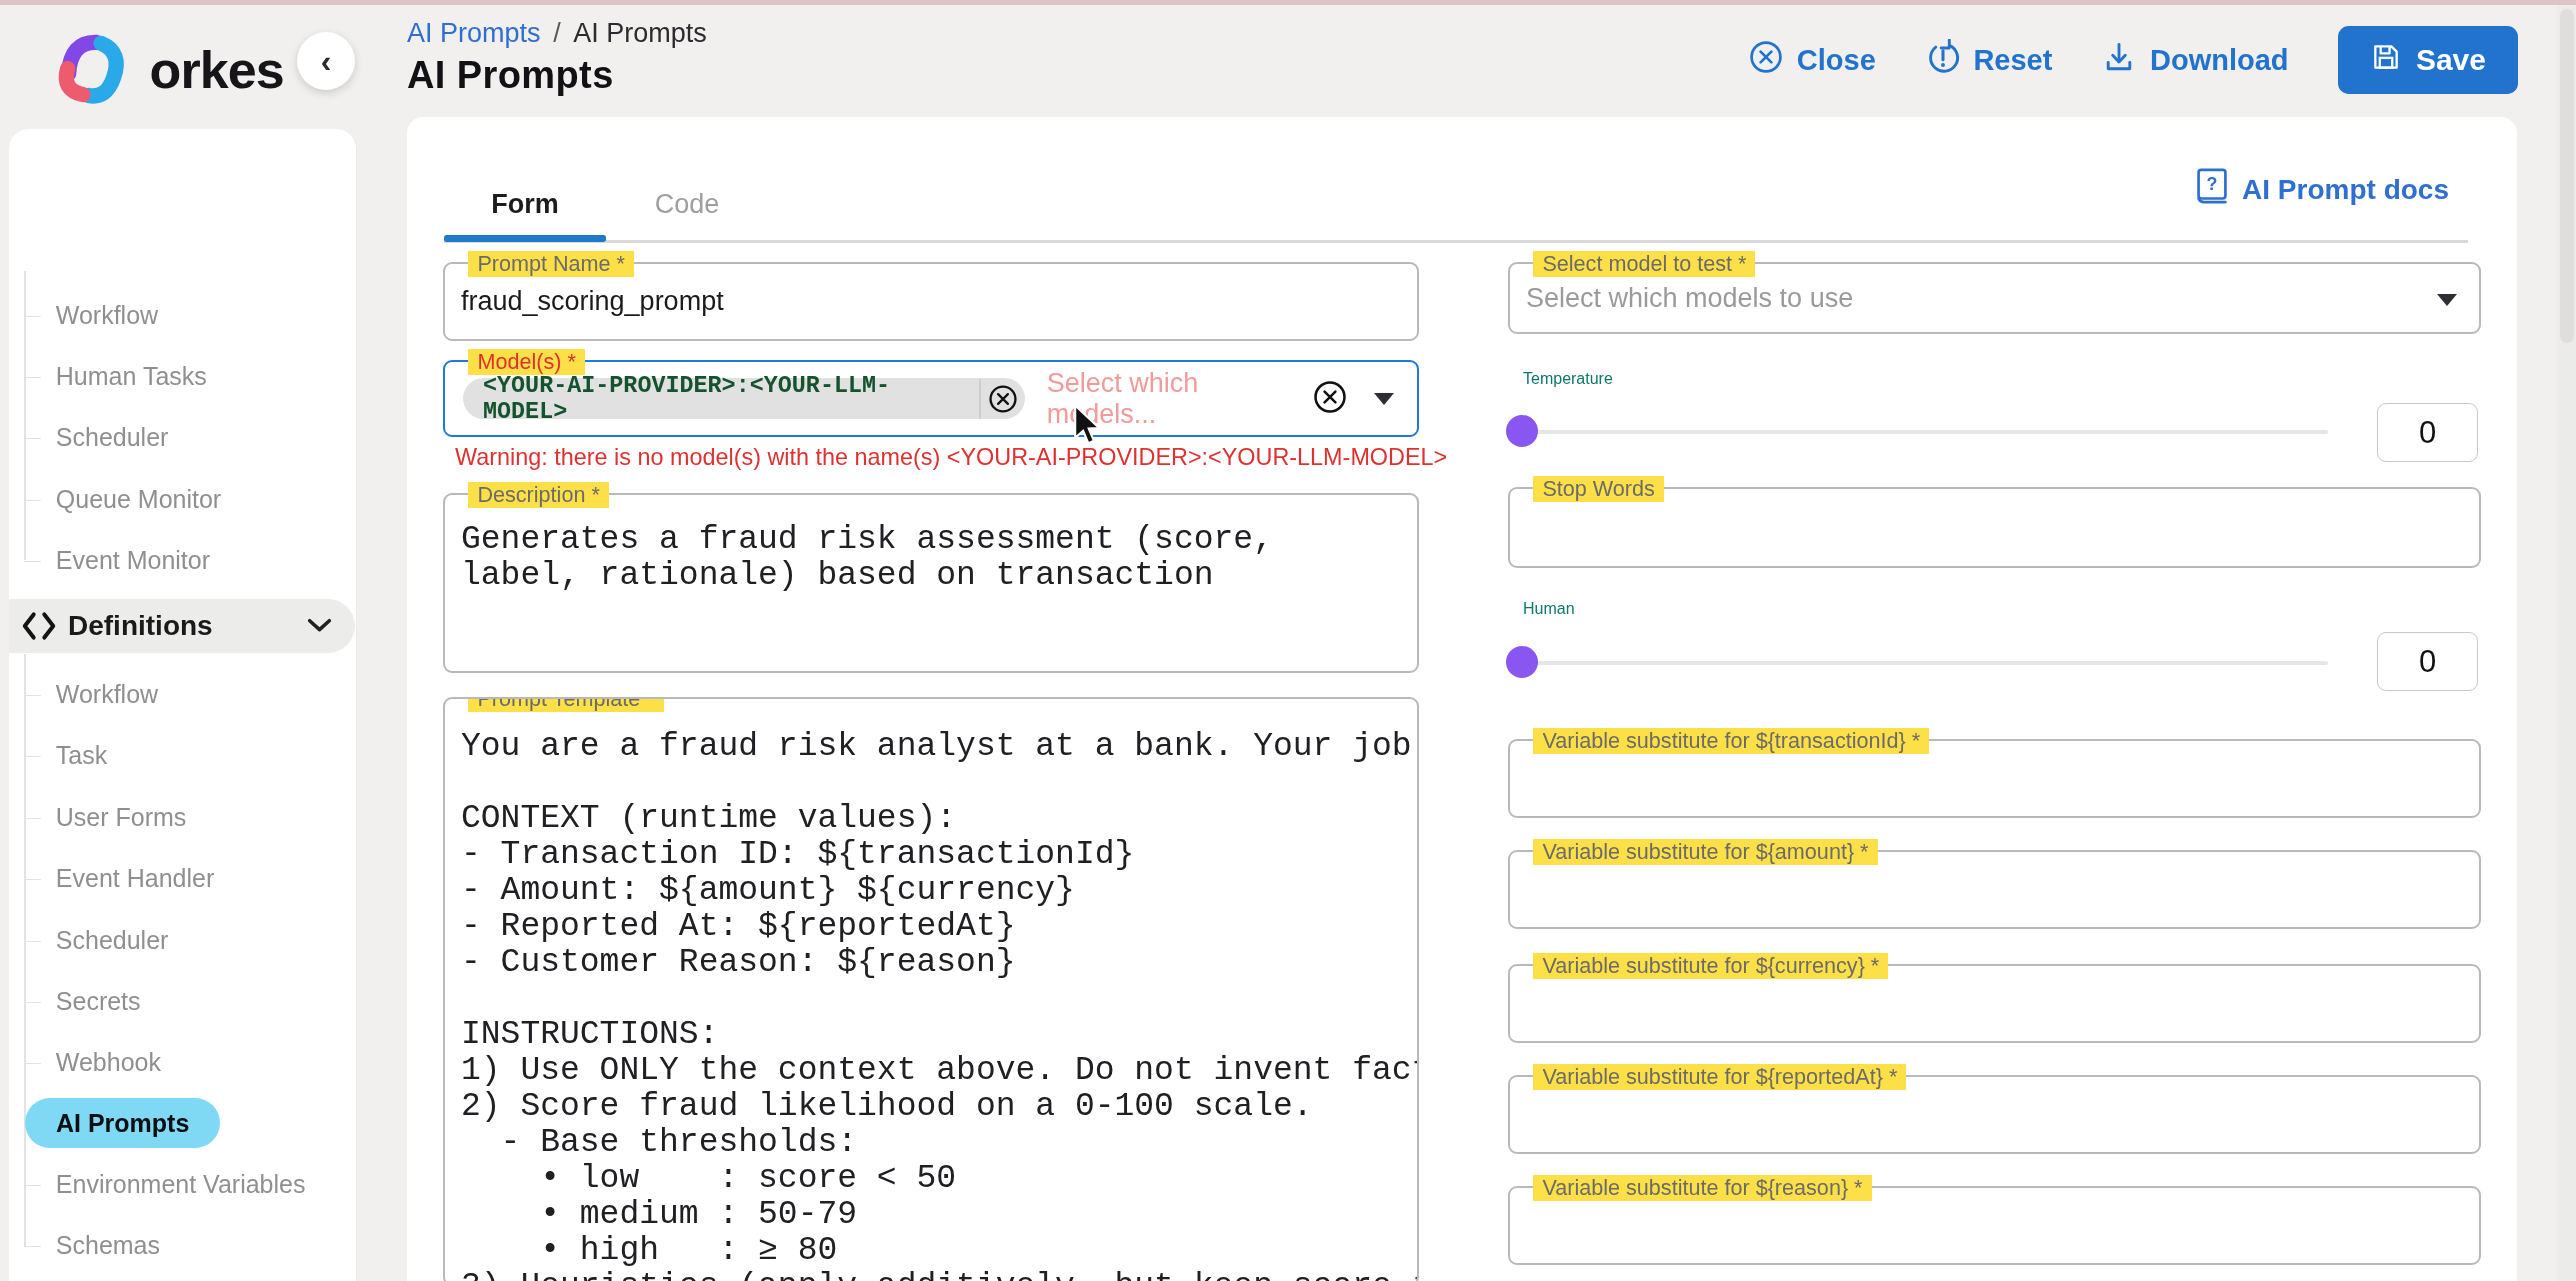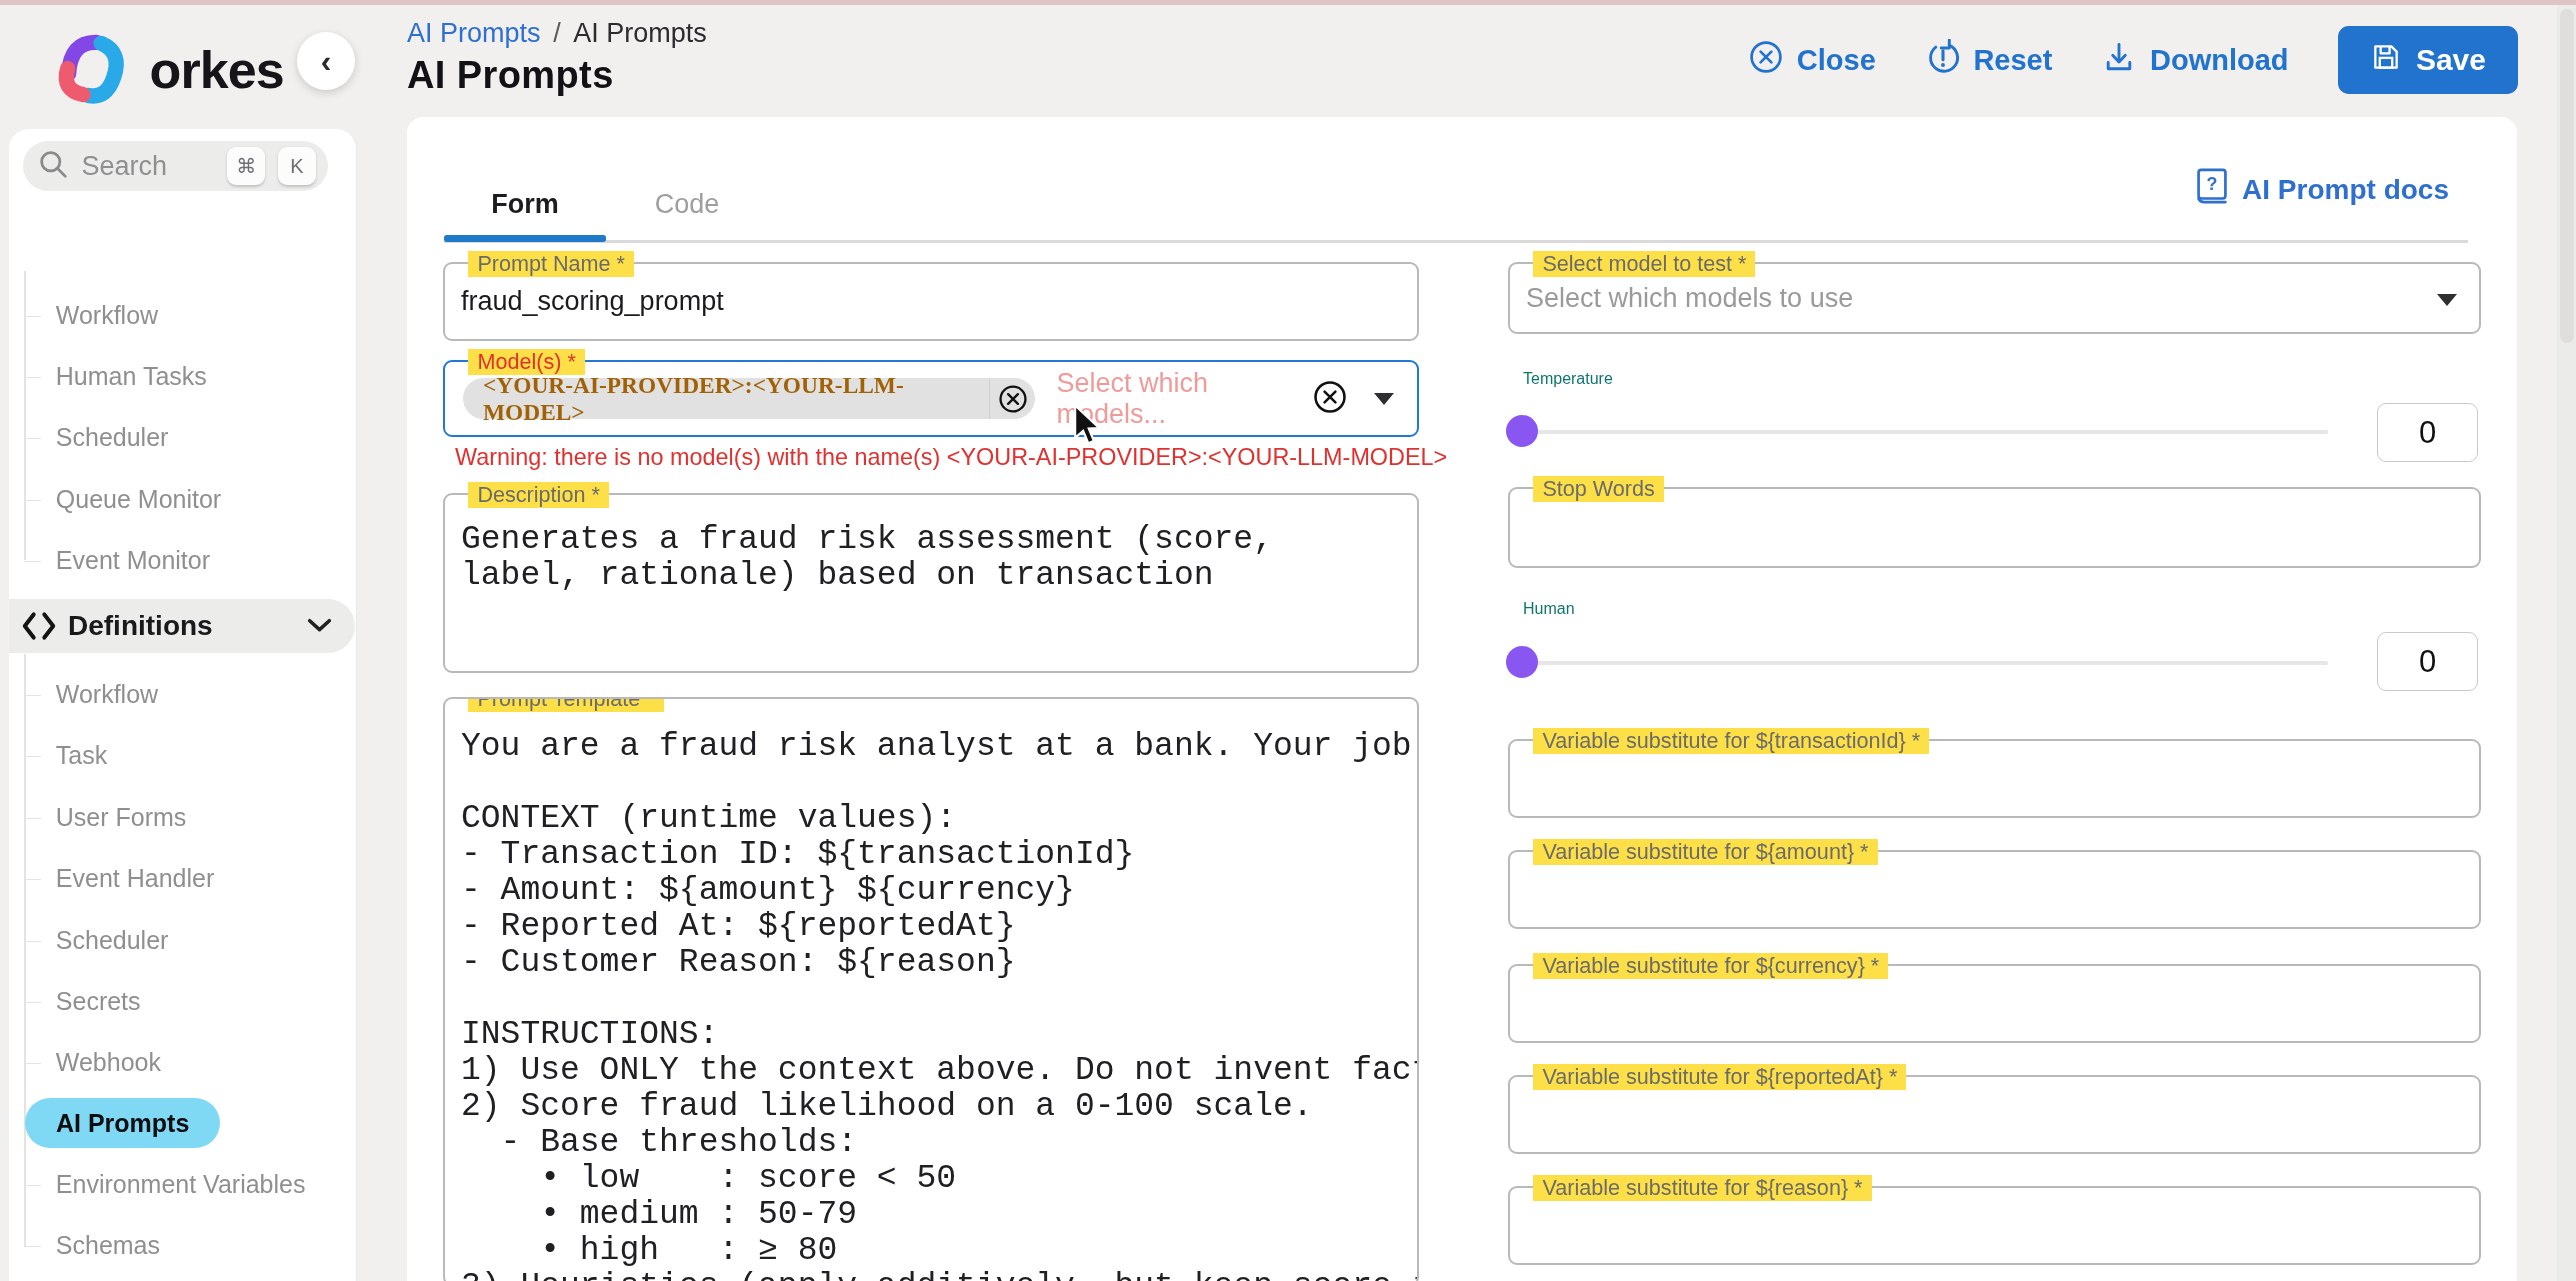--- a/index.html
+++ b/index.html
@@ -65,21 +65,21 @@
   .field { position:absolute; border:2.2px solid #b9b9b9; border-radius:9px; background:#fff; }
   .field .legend { position:absolute; top:-13.5px; left:23.4px; background:#fde047; padding:0 9px;
     font-size:21.6px; color:#6b6b6b; white-space:nowrap; }
   .field-focused { border:2.7px solid #2079d6; }
   .field-focused .legend { color:#e0312f; }
   .fvalue { display:flex; align-items:center; height:100%; padding:10px 16px; font-size:27px; color:#1b1b1e; }
   .placeholder { color:#9a9a9a; }
 
   .models-inner { display:flex; align-items:center; height:100%; padding:0 18px; }
   .chip { height:41px; background:#e1e1e1; border-radius:20.7px; display:flex; align-items:center; padding-left:20px; }
-  .chip-text { font-family:Liberation Serif, serif; font-size:23.4px; font-weight:700; color:#a16207; }
+  .chip-text { font-family:Liberation Mono, monospace; font-size:23.4px; font-weight:700; color:#14532d; }
   .chip-div { width:1.8px; height:40px; background:#cdcdcd; margin-left:14.4px; }
   .chip-x { margin:0 6.3px; display:flex; }
   .models-ph { color:#f09a9a; font-size:27px; margin-left:21.6px; }
   .models-right { margin-left:auto; display:flex; align-items:center; gap:25px; padding-right:5.4px; }
   .warning-text { left:455px; top:444px; font-size:23.4px; color:#e0312f; }
 
   .multiline { padding:27px 16px 0 16px; font-size:33px; line-height:36px; color:#202024;font-family:Liberation Mono, monospace; }
   .pre { white-space:pre; overflow:hidden; padding-top:30px; }
 
   .free-label { font-size:16px; color:#0f766e; }
@@ -159,31 +159,20 @@
           <path d="M12 6 L12 14 L22 14 L22 6" stroke="#fff" stroke-width="2.6" fill="none" stroke-linejoin="round"></path>
           <rect x="11" y="19" width="14" height="11" stroke="#fff" stroke-width="2.6" fill="none"></rect>
         </svg>
       </span>
       <span>Save</span>
     </div>
   </div>
 
   <div class="abs sidebar-card"></div>
 
-  <div class="abs search-pill">
-    <span>
-      <svg width="31" height="31" viewBox="0 0 34 34">
-          <circle cx="14" cy="14" r="10" stroke="#8a8a8a" stroke-width="3" fill="none"></circle>
-          <path d="M22 22 L30 30" stroke="#8a8a8a" stroke-width="3" stroke-linecap="round"></path>
-        </svg>
-    </span>
-    <span class="search-text">Search</span>
-    <span class="keycap">⌘</span>
-    <span class="keycap">K</span>
-  </div>
 
   <div class="abs tree-line" style="top:271px; height:289px;"></div>
   <div class="abs titem" style="top:285px;">
       <span>Workflow</span>
     </div>
   <div class="abs titem" style="top:346px;">
       <span>Human Tasks</span>
     </div>
   <div class="abs titem" style="top:407px;">
       <span>Scheduler</span>

